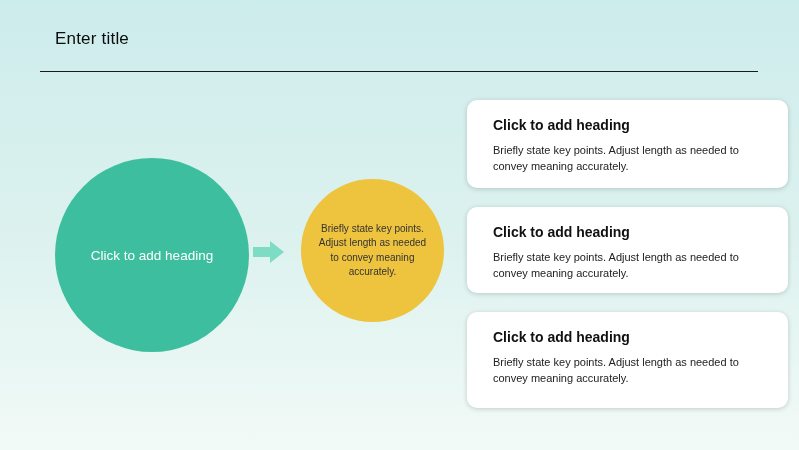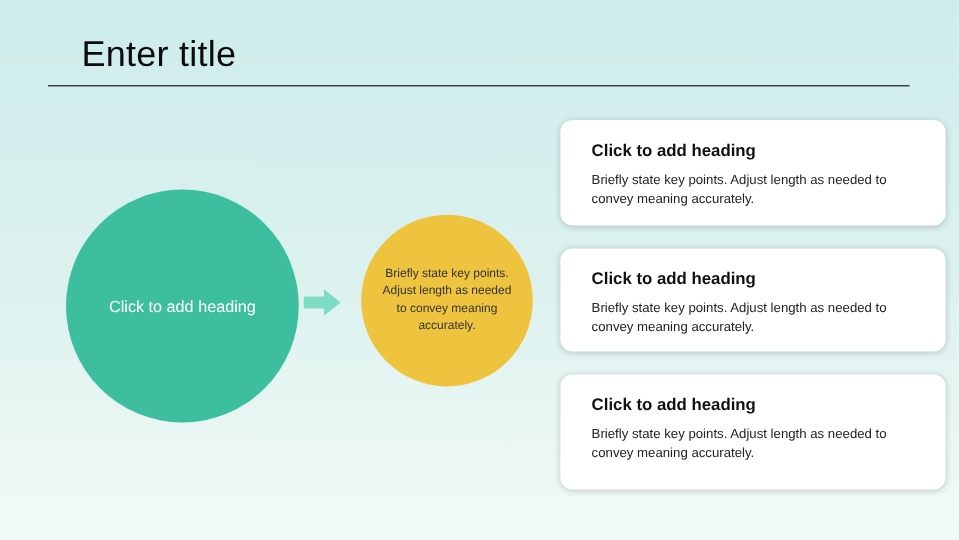--- a/index.html
+++ b/index.html
@@ -13,24 +13,24 @@
     font-family: "Liberation Sans", sans-serif;
     position: relative;
   }
   .slide {
     position: absolute;
     inset: 0;
     background: linear-gradient(180deg, #cdecec 0%, #ddf2ef 55%, #f2faf7 100%);
   }
   .slide-title {
     position: absolute;
-    left: 68px;
+    left: 55px;
     top: 29px;
     margin: 0;
-    font-size: 30px;
+    font-size: 17px;
     font-weight: 400;
     color: #0c0c0c;
     letter-spacing: 0.2px;
     cursor: text;
   }
   .title-rule {
     position: absolute;
     left: 40px;
     top: 71px;
     width: 718px;

